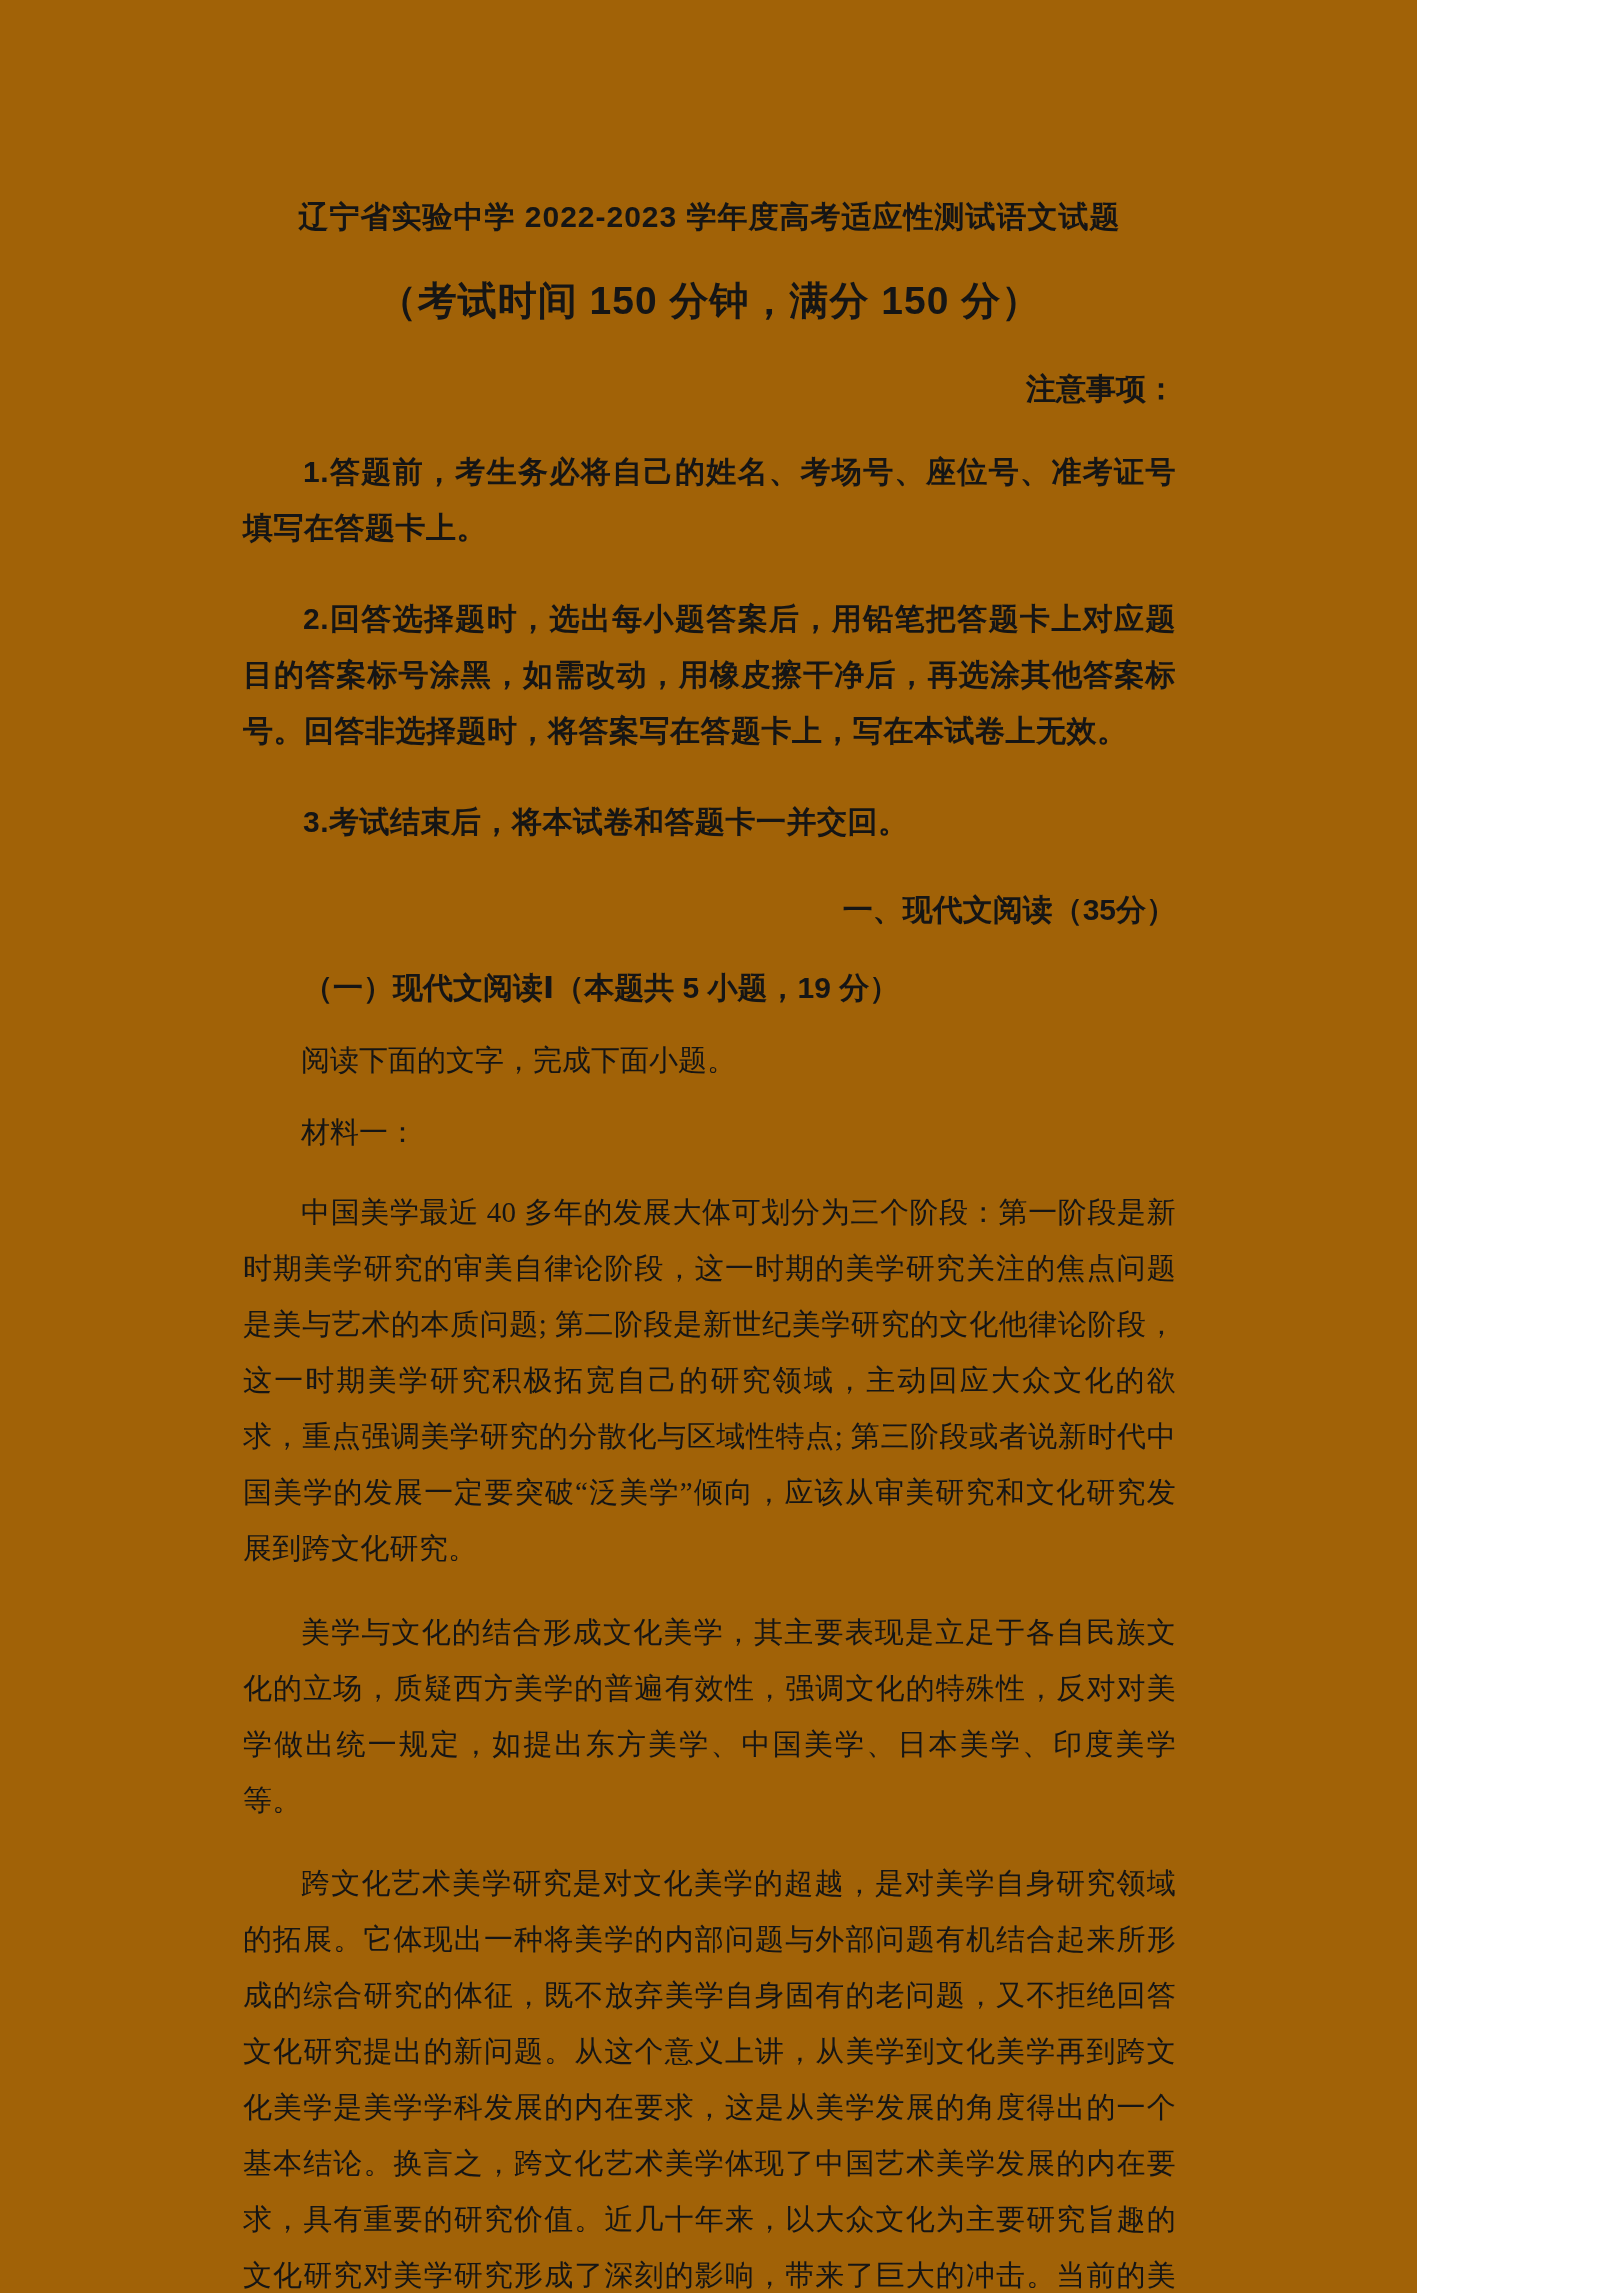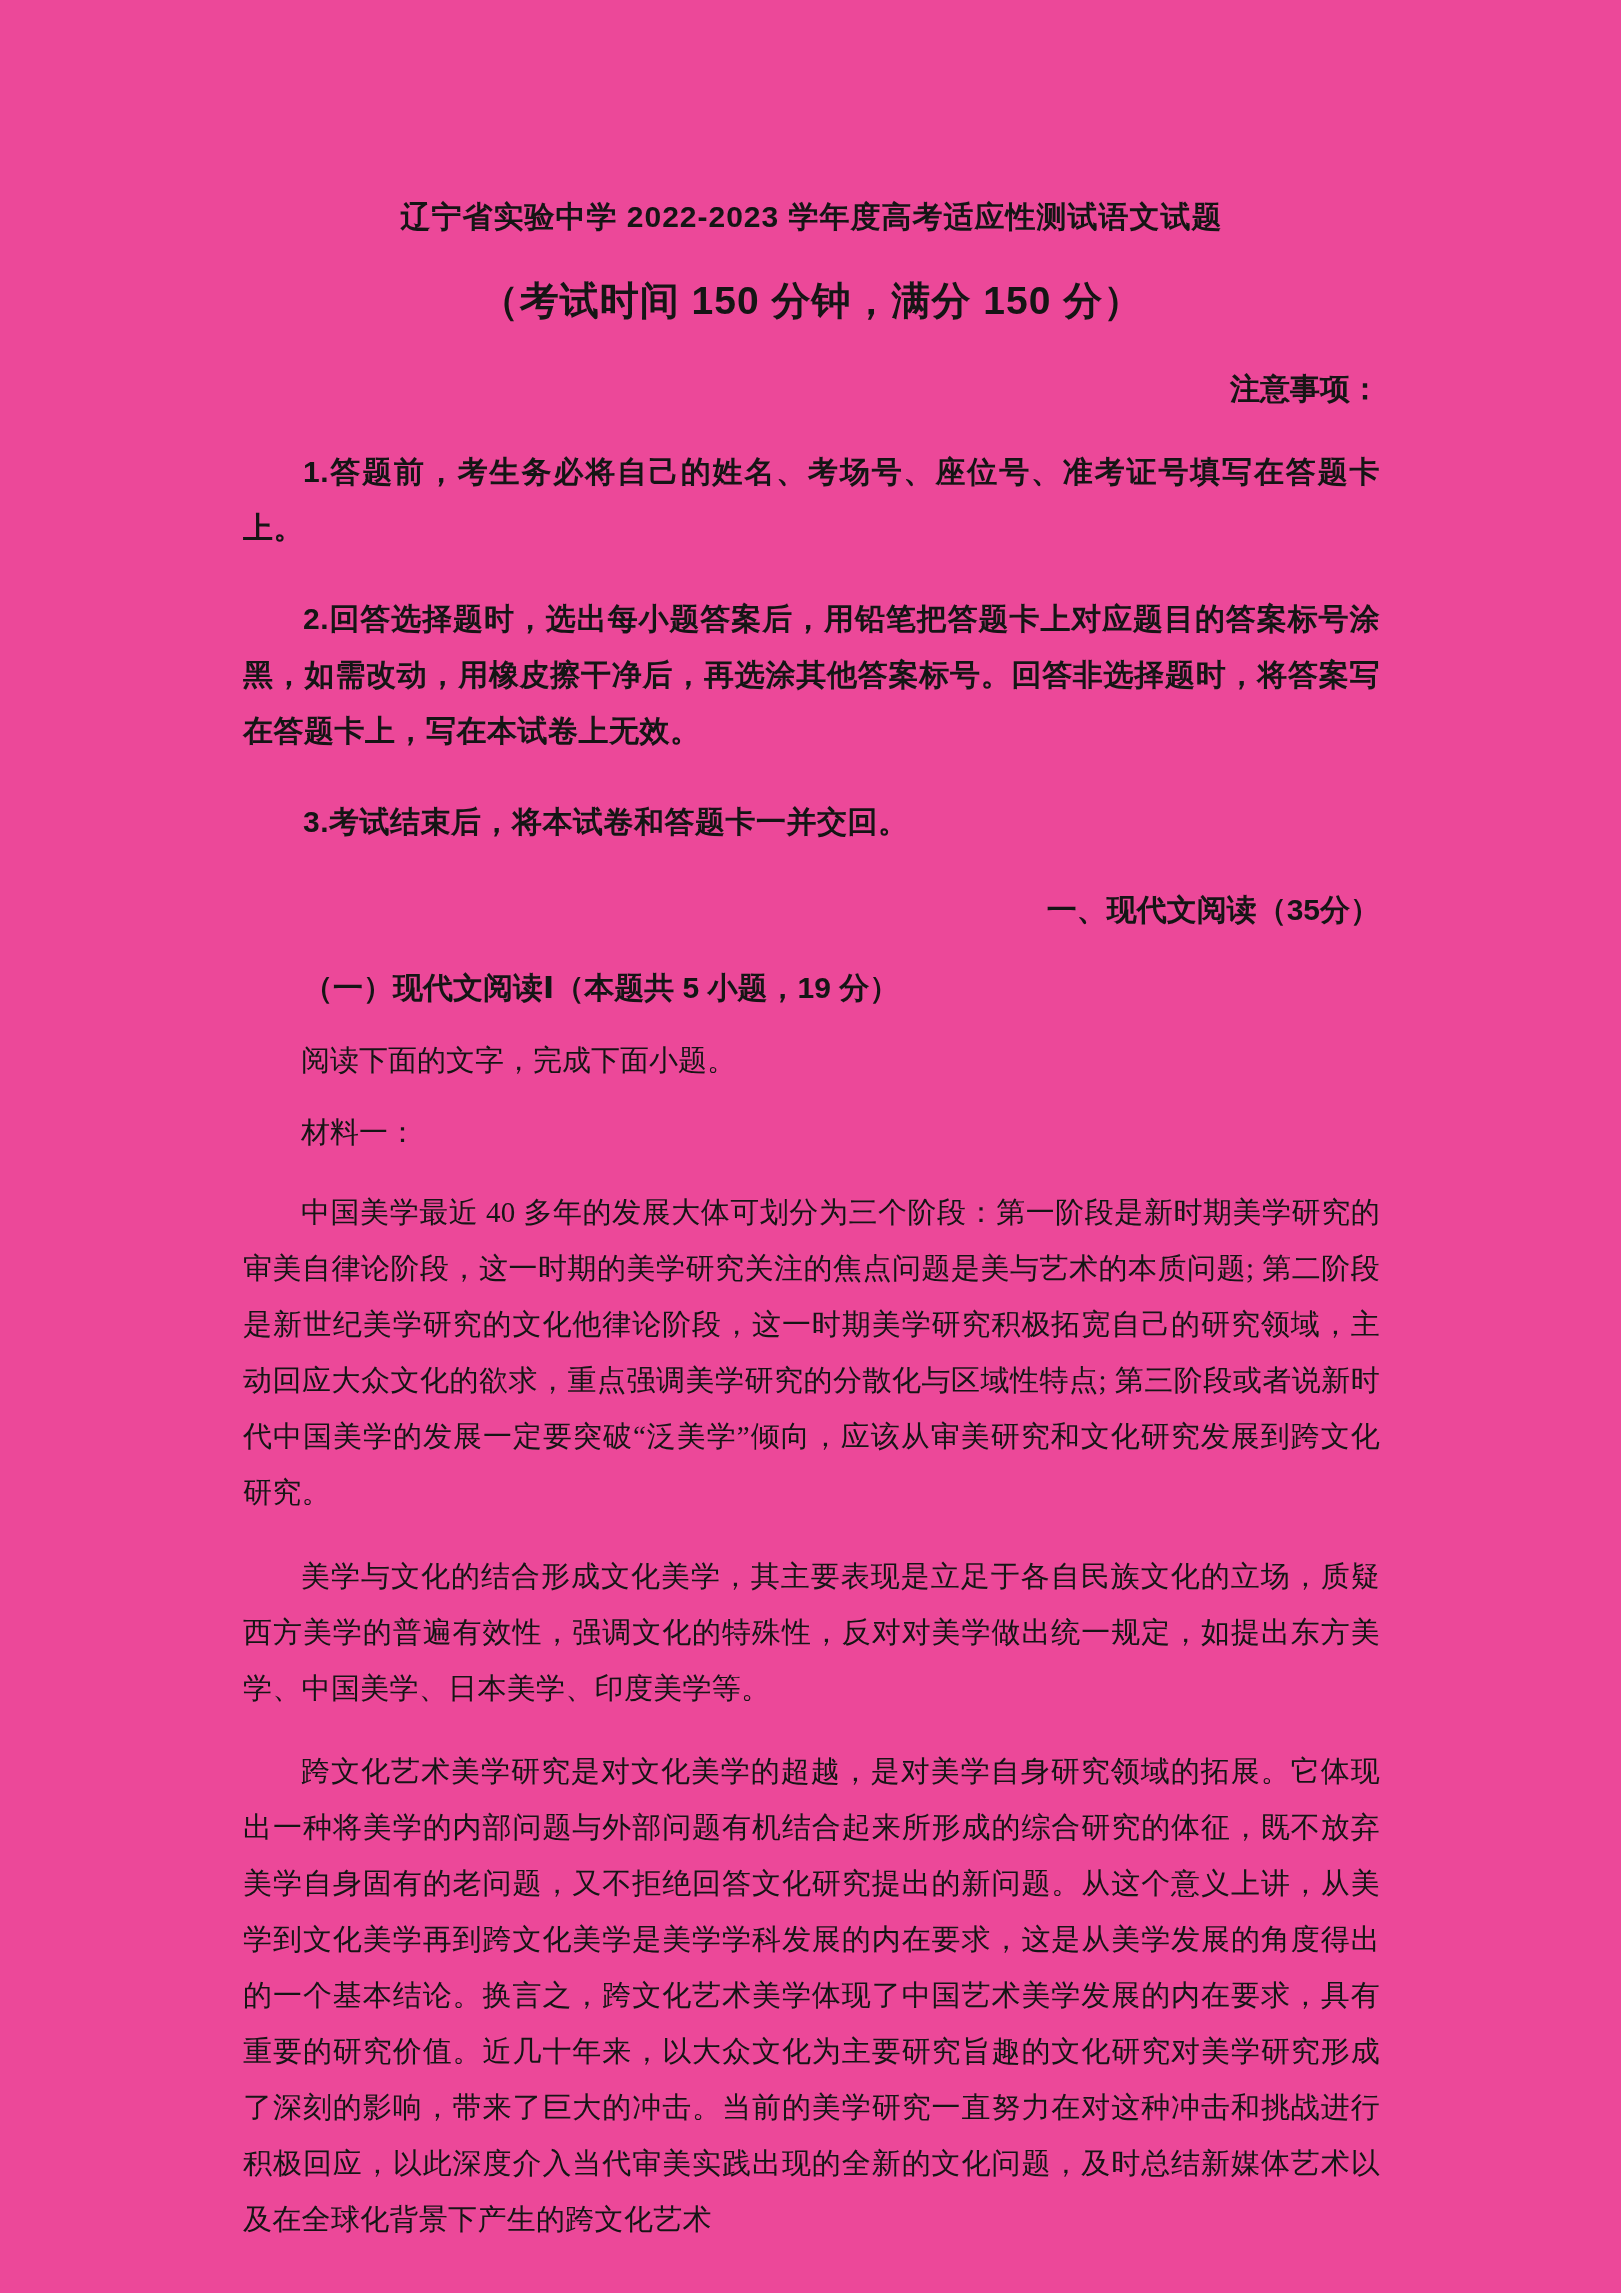--- a/index.html
+++ b/index.html
@@ -9,24 +9,24 @@
   }
   body {
     width: 1621px;
     height: 2294px;
     color: #151515;
     font-family: "Liberation Serif", "DejaVu Serif", serif;
     overflow: hidden;
   }
   .page {
     box-sizing: border-box;
-    width: 1621px;
+    width: 1417px;
     height: 2294px;
     padding: 196px 241px 0 243px;
-    background: #ec4899;
+    background: #a16207;
   }
   .bold-block {
     font-family: "Liberation Sans", "DejaVu Sans", sans-serif;
     font-weight: 700;
   }
   .title {
     margin: 0;
     font-size: 30px;
     line-height: 41px;
     text-align: center;

